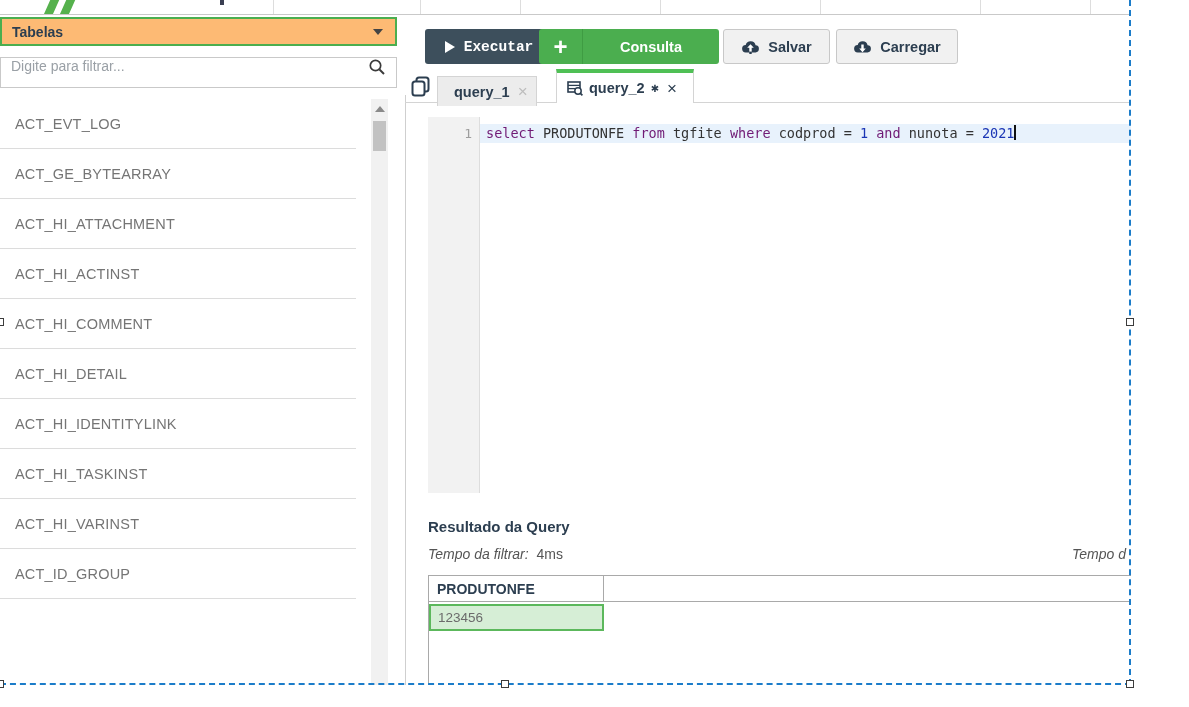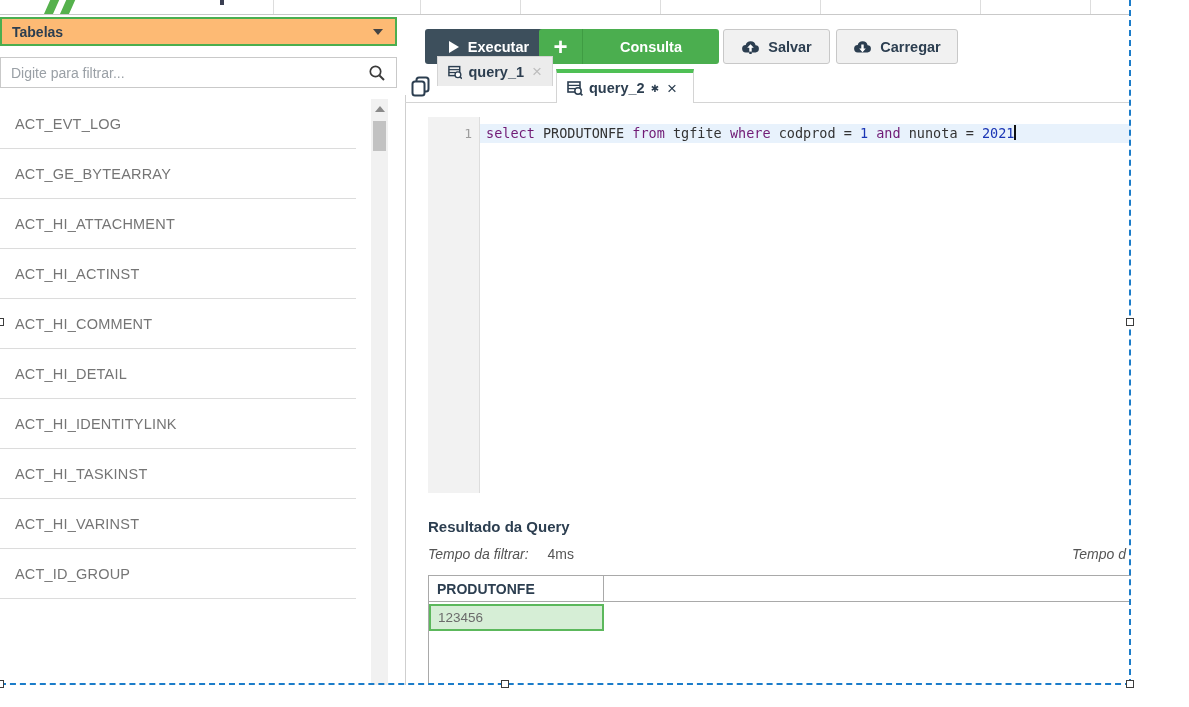--- a/index.html
+++ b/index.html
@@ -21,21 +21,21 @@
 
   
   .tbl-select { left:0; top:17px; width:397px; height:29px; background:#fdba74;
     border:2px solid #4bae4f; display:flex; align-items:center; padding:0 12px 0 10px; }
   .tbl-select .lbl { font-size:14px; font-weight:bold; color:#2c3e50; flex:1; }
   .caret-down { width:0; height:0; border-left:5px solid transparent;
     border-right:5px solid transparent; border-top:6px solid #444; }
 
   
   .filter-wrap { left:0; top:57px; width:397px; height:31px; border:1px solid #c9c9c9;
-    background:#fff; display:flex; align-items:center; }
+    background:#fff; display:flex; align-items:flex-start; }
   .filter-wrap input { flex:1; border:none; outline:none; font-size:14px; color:#444;
     padding:0 6px 0 10px; font-family:"Liberation Sans",sans-serif; background:transparent; }
   .filter-wrap input::placeholder { color:#9aa0a6; }
   .search-ic { margin-right:10px; flex:0 0 auto; }
 
   
   .tablelist { left:0; top:99px; width:371px; }
   .titem { width:356px; height:50px; border-bottom:1px solid #dcdcdc;
     display:flex; align-items:center; padding-left:15px;
     font-size:14.5px; color:#757575; letter-spacing:.2px; background:#fff; }
@@ -45,38 +45,38 @@
   .sb-up { left:375px; top:106px; width:0; height:0; border-left:5px solid transparent;
     border-right:5px solid transparent; border-bottom:6px solid #8a8a8a; }
   .sb-thumb { left:373px; top:121px; width:13px; height:30px; background:#c2c2c2; }
 
   .v-divider { left:405px; top:95px; width:1px; height:590px; background:#cfcfcf; }
 
   
   .btn { position:absolute; top:29px; height:35px; border-radius:3px;
     display:flex; align-items:center; justify-content:center;
     font-size:14.5px; font-weight:bold; cursor:pointer; }
-  .btn-exec { left:425px; width:128px; background:#3d4f5c; color:#fff; gap:9px; }
+  .btn-exec { left:425px; width:128px; background:#3d4f5c; color:#fff; gap:9px;font-family:Liberation Mono, monospace; }
   .play-tri { width:0; height:0; border-left:10px solid #fff;
     border-top:6px solid transparent; border-bottom:6px solid transparent; }
   .btn-new { left:539px; width:180px; background:#4bae4f; color:#fff; padding:0; }
   .btn-new .plus-seg { width:44px; height:35px; display:flex; align-items:center;
     justify-content:center; font-size:24px; font-weight:bold;
     border-right:1px solid #3f9c43; }
   .btn-new .new-lbl { flex:1; text-align:center; }
   .btn-gray { background:#f1f1f1; border:1px solid #c8c8c8; color:#2c3e50; gap:8px; }
   .btn-save { left:723px; width:107px; }
   .btn-load { left:836px; width:122px; }
 
   
   .tabbar-line-a { left:405px; top:102px; width:152px; height:1px; background:#d4d4d4; }
   .tabbar-line-b { left:691px; top:102px; width:440px; height:1px; background:#d4d4d4; }
   .dup-ic { left:409px; top:75px; }
   .tab { position:absolute; display:flex; align-items:center; gap:6px; padding:0 10px; }
-  .tab-inactive { left:437px; top:56px; width:116px; height:30px; background:#ececec;
+  .tab-inactive { left:437px; top:76px; width:100px; height:30px; background:#ececec;
     border:1px solid #d4d4d4; border-bottom:none; }
   .tab-active { left:556px; top:69px; width:138px; height:34px; background:#fff;
     border-left:1px solid #d4d4d4; border-right:1px solid #d4d4d4;
     border-top:4px solid #4fc055; }
   .tab-label { font-size:14.5px; font-weight:600; color:#2c3e50; }
   .tab-close { font-size:17px; line-height:1; color:#2c3e50; margin-left:2px; }
   .tab-close.dim { color:#bdbdbd; }
   .tab-mod { font-size:10px; color:#2c3e50; }
 
   
@@ -247,21 +247,21 @@
   </div>
 
   <div class="abs editor-gutter"></div>
   <div class="abs code-line-hl"></div>
   <div class="abs gutter-num">1</div>
   <div class="abs code-line"><span class="tk-kw">select</span><span class="tk-id"> PRODUTONFE </span><span class="tk-kw">from</span><span class="tk-id"> tgfite </span><span class="tk-kw">where</span><span class="tk-id"> codprod </span><span class="tk-op">= </span><span class="tk-num">1</span><span class="tk-id"> </span><span class="tk-kw">and</span><span class="tk-id"> nunota </span><span class="tk-op">= </span><span class="tk-num">2021</span><span class="cursor"></span></div>
 
   <div class="abs res-title">Resultado da Query</div>
   <div class="abs res-time">
     <span class="it">Tempo da filtrar:</span>
-    <span style="margin-left:15px;">4ms</span>
+    <span style="margin-left:4px;">4ms</span>
   </div>
   <div class="abs res-time-right">Tempo d</div>
 
   <div class="abs rt-top"></div>
   <div class="abs rt-left"></div>
   <div class="abs rt-hdr-bottom"></div>
   <div class="abs rt-col-div"></div>
   <div class="abs rt-hdr-cell">PRODUTONFE</div>
   <div class="abs rt-cell">
     <span>123456</span>

